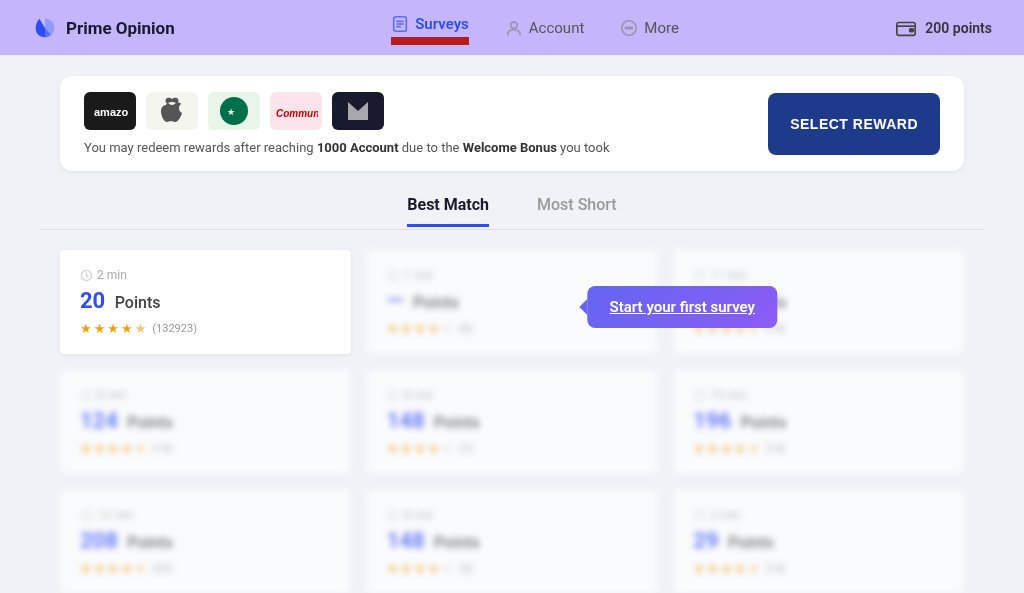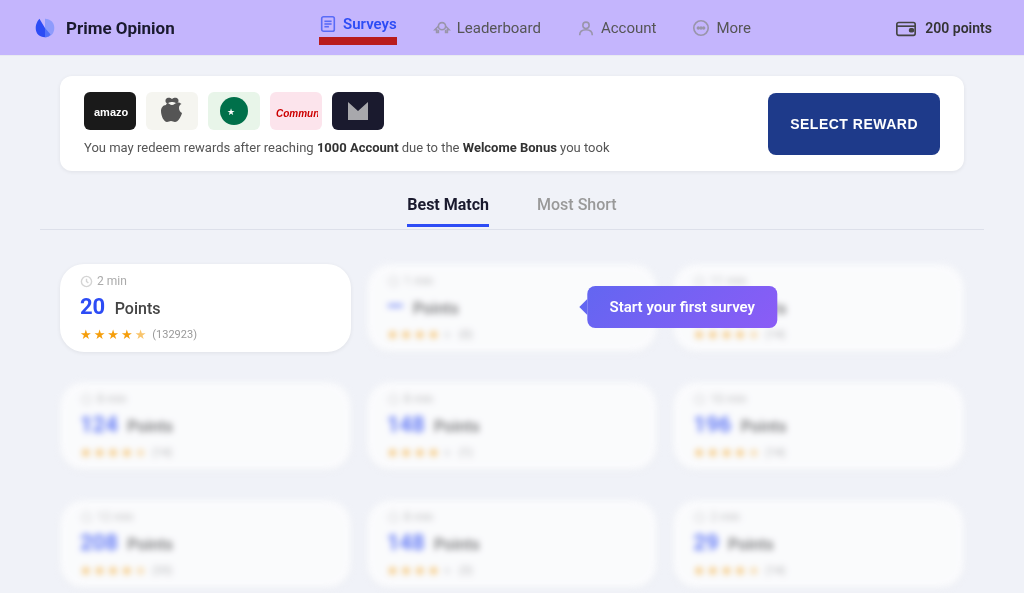--- a/index.html
+++ b/index.html
@@ -155,24 +155,23 @@
     
     .survey-grid {
       display: grid;
       grid-template-columns: repeat(3, 1fr);
       gap: 16px;
       padding: 20px 60px 30px;
       position: relative;
     }
     .survey-card {
       background: #fff;
-      border-radius: 24px;
-      padding: 10px 20px;
+      border-radius: 4px;
+      padding: 18px 20px;
       box-shadow: 0 1px 4px rgba(0,0,0,0.07);
-      margin-top: 14px;
     }
     .survey-card.blurred {
       filter: blur(3px);
       opacity: 0.7;
     }
     .survey-time {
       font-size: 12px;
       color: #aaa;
       display: flex;
       align-items: center;
@@ -219,20 +218,21 @@
     }
     .tooltip-box {
       background: linear-gradient(135deg, #6366f1, #8b5cf6);
       color: #fff;
       border-radius: 8px;
       padding: 12px 22px;
       font-size: 15px;
       font-weight: 600;
       white-space: nowrap;
       position: relative;
+      text-decoration: underline;
     }
     .tooltip-box::before {
       content: '';
       position: absolute;
       left: -8px;
       top: 50%;
       transform: translateY(-50%);
       border: 8px solid transparent;
       border-right-color: #6366f1;
       border-left: 0;
@@ -255,28 +255,20 @@
       <svg class="nav-icon" viewBox="0 0 20 20" fill="none" stroke="#2d4cf5" stroke-width="1.8">
         <rect x="3" y="2" width="14" height="16" rx="2"></rect>
         <line x1="6" y1="7" x2="14" y2="7"></line>
         <line x1="6" y1="10" x2="14" y2="10"></line>
         <line x1="6" y1="13" x2="11" y2="13"></line>
       </svg>
       <span>Surveys</span>
     </a>
     <a class="nav-item">
       <svg class="nav-icon" viewBox="0 0 20 20" fill="none" stroke="#888" stroke-width="1.8">
-        <circle cx="10" cy="8" r="4"></circle>
-        <path d="M6 8 L2 12 L4 12 L4 15 L6 15 L6 12"></path>
-        <path d="M14 8 L18 12 L16 12 L16 15 L14 15 L14 12"></path>
-      </svg>
-      <span>Leaderboard</span>
-    </a>
-    <a class="nav-item">
-      <svg class="nav-icon" viewBox="0 0 20 20" fill="none" stroke="#888" stroke-width="1.8">
         <circle cx="10" cy="7" r="3.5"></circle>
         <path d="M3 18 C3 14 6 12 10 12 C14 12 17 14 17 18"></path>
       </svg>
       <span>Account</span>
     </a>
     <a class="nav-item">
       <svg class="nav-icon" viewBox="0 0 20 20" fill="none" stroke="#888" stroke-width="1.8">
         <circle cx="10" cy="10" r="8"></circle>
         <circle cx="7" cy="10" r="1" fill="#888"></circle>
         <circle cx="10" cy="10" r="1" fill="#888"></circle>

